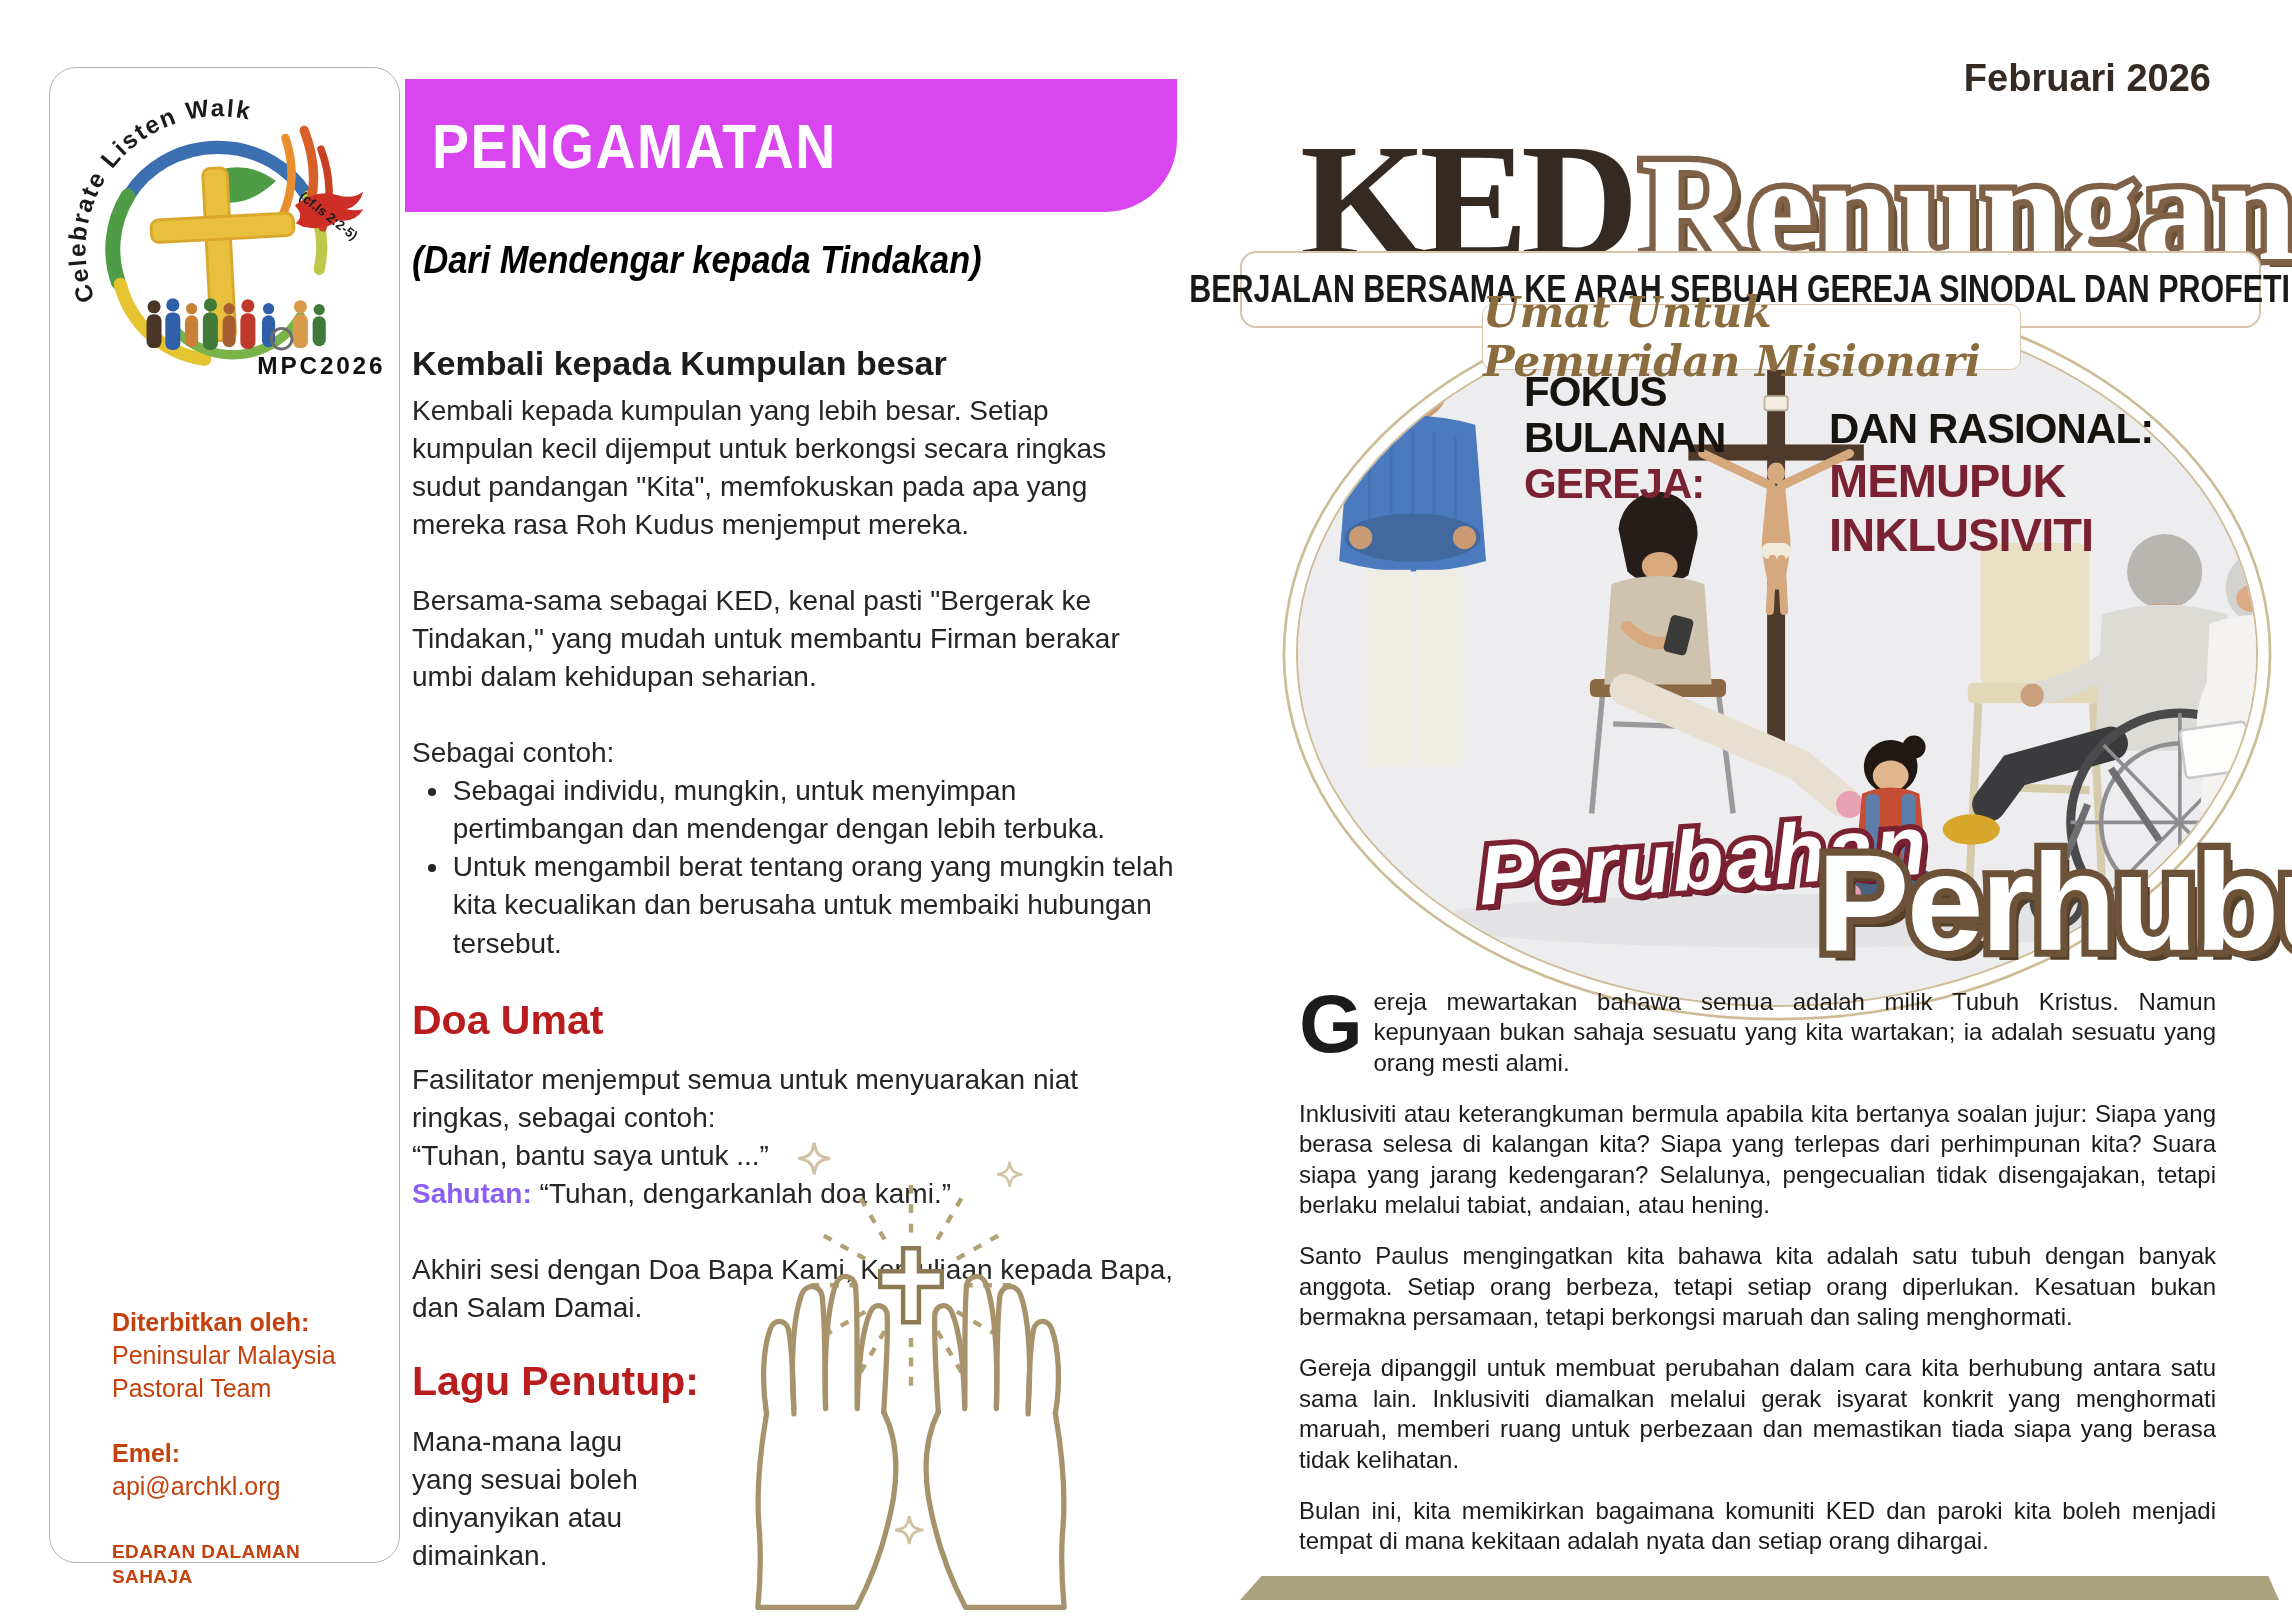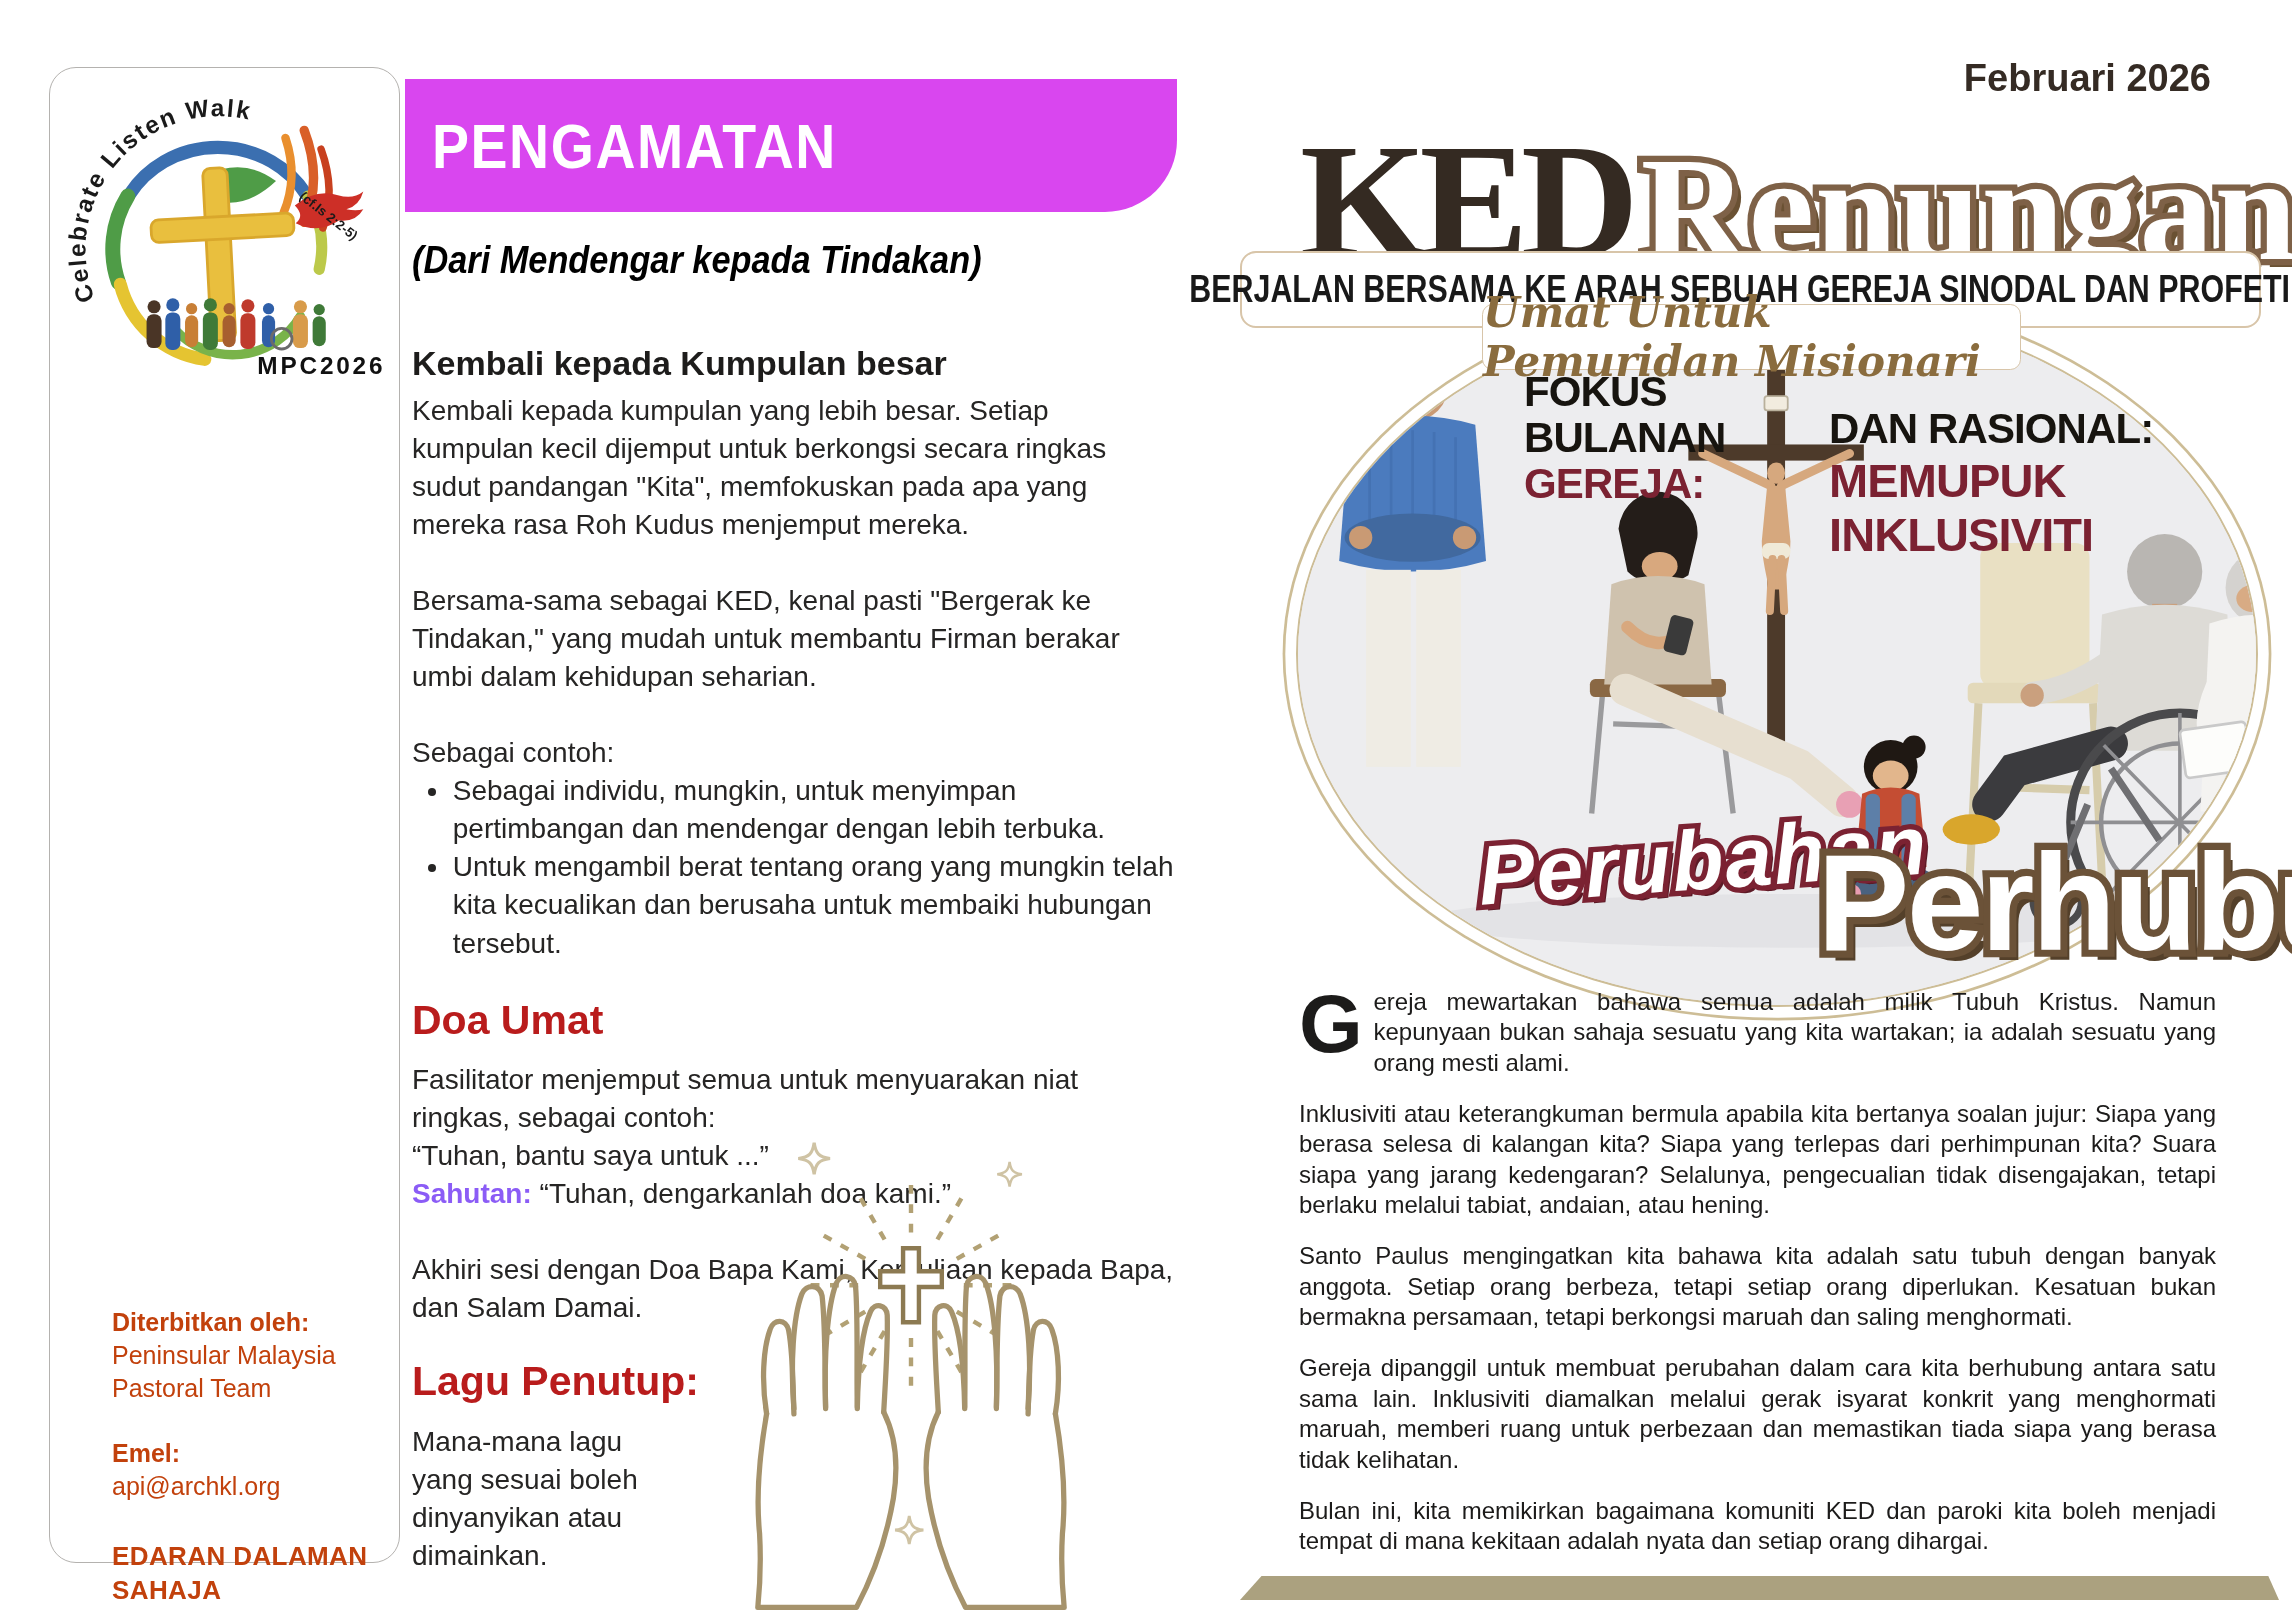--- a/index.html
+++ b/index.html
@@ -9,21 +9,21 @@
   .squeeze{display:inline-block;transform:scaleX(.88);transform-origin:left center;white-space:nowrap;}
   .squeeze-c{display:inline-block;transform:scaleX(.8);transform-origin:center;white-space:nowrap;}
 
   
   .sidebar-box{left:49px;top:67px;width:349px;height:1494px;border:1.8px solid #b4b2af;
                border-radius:27px;background:#fff;}
   .logo-wrap{left:64px;top:82px;width:319px;height:322px;}
   .publisher{left:112px;top:1306px;width:269px;font-size:25px;line-height:1.32;color:#c2410c;}
   .publisher .lbl{font-weight:bold;}
   .publisher .gap{height:32px;}
-  .publisher .note{font-weight:bold;font-size:26px;letter-spacing:0.4px;margin-top:36px;}
+  .publisher .note{font-weight:bold;font-size:19px;letter-spacing:0.4px;margin-top:36px;}
 
   .peng-bar{left:405px;top:79px;width:772px;height:133px;background:#d946ef;
             border-radius:0 0 72px 0;display:flex;align-items:center;padding-left:27px;box-sizing:border-box;}
   .peng-title{font-size:63px;font-weight:bold;color:#ffffff;letter-spacing:1.8px;}
   .left-sub{left:412px;top:238px;font-size:39px;font-weight:bold;font-style:italic;color:#000000;text-align:right;}
   .left-flow{left:412px;top:340px;width:763px;font-size:28px;line-height:1.36;color:#262524;}
   .left-flow h3{font-size:34px;margin:0 0 5.4px 0;color:#1d1c1b;}
   .left-flow p{margin:0;}
   .left-flow .sp{height:38px;}
   .left-flow ul{margin:0;padding-left:39px;}

